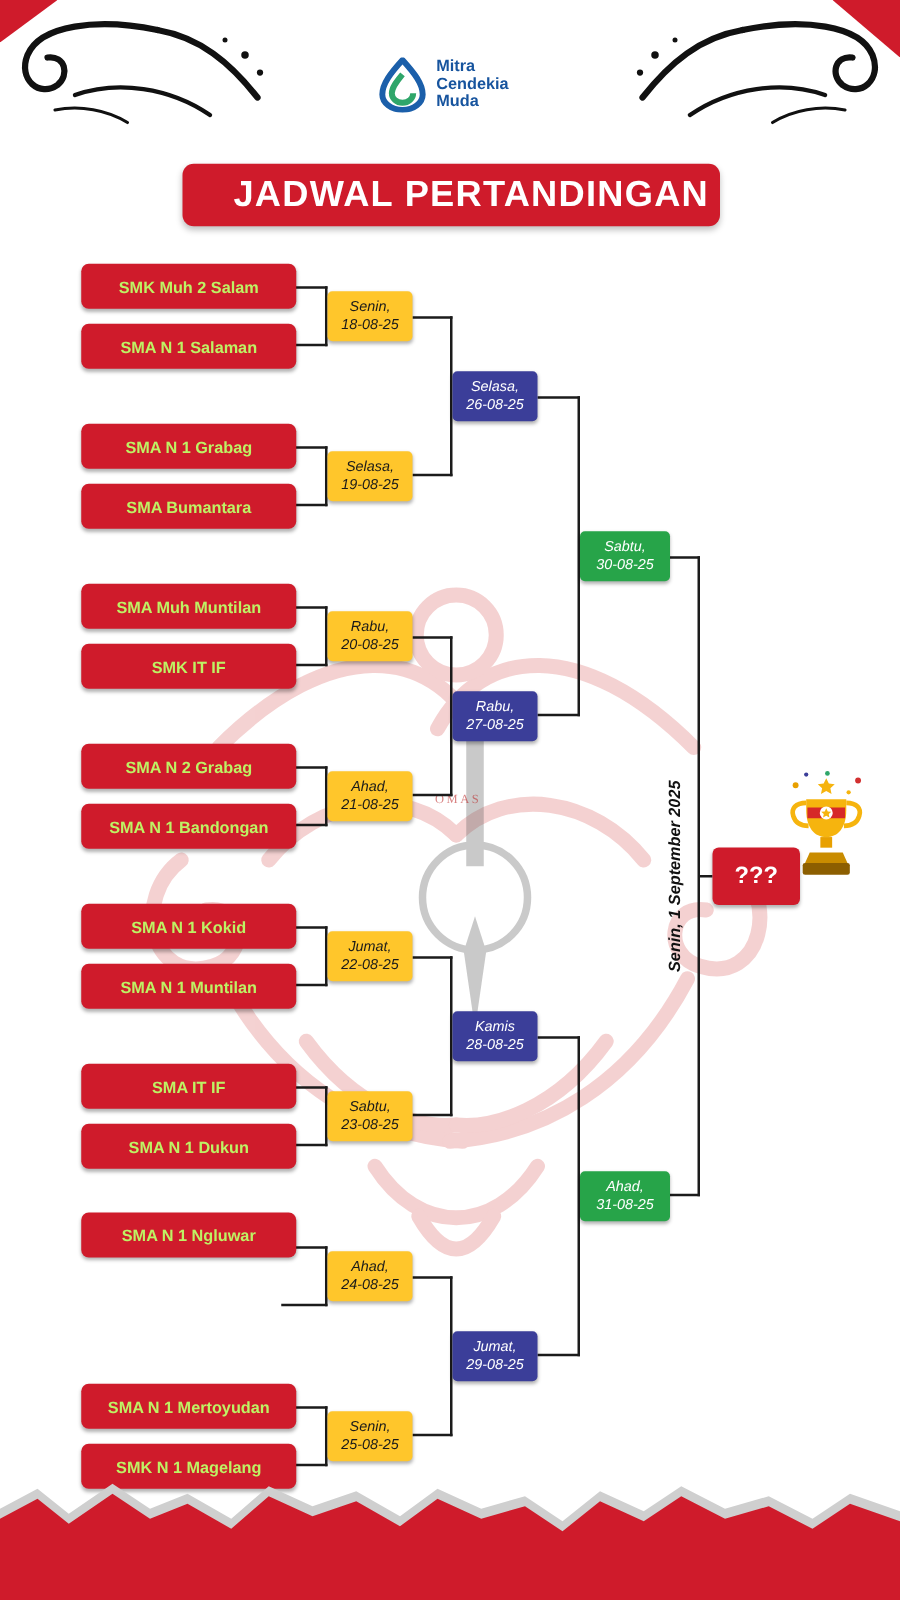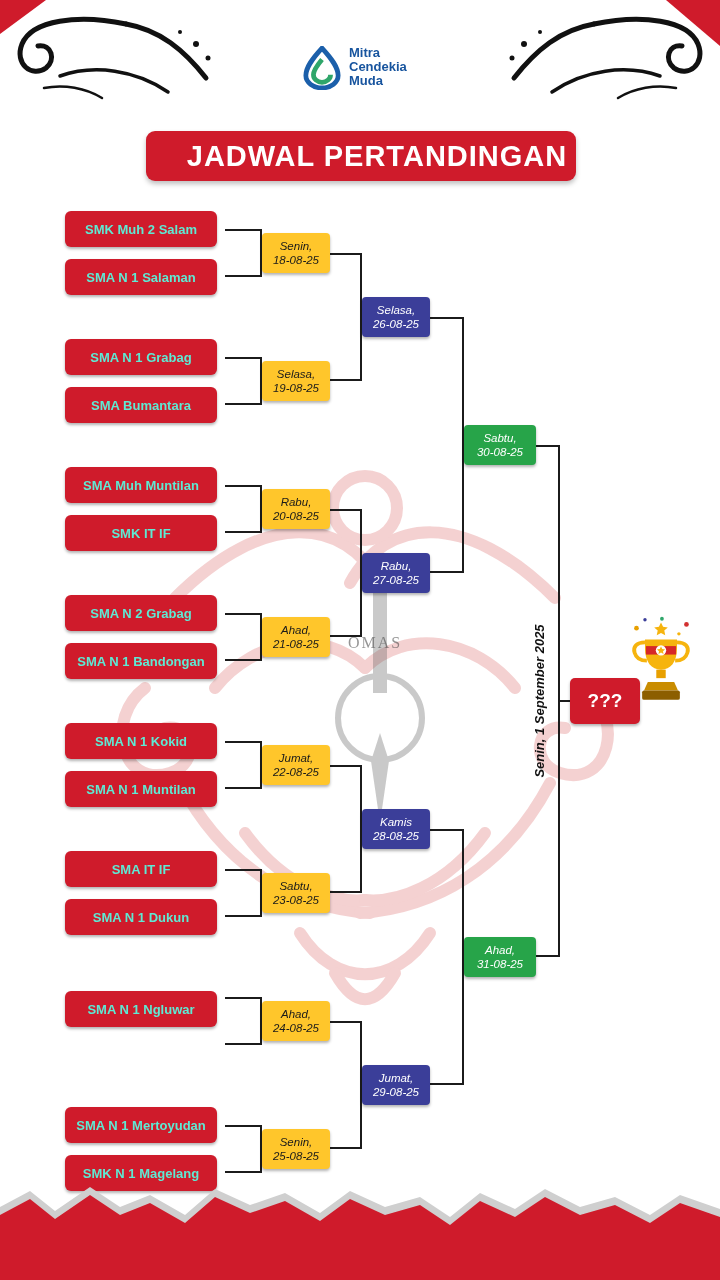--- a/index.html
+++ b/index.html
@@ -19,22 +19,22 @@
   .logo-text{color:#17549E;font-weight:bold;font-size:13px;line-height:14px;}
   .title-banner{
     position:absolute;left:146px;top:131px;width:430px;height:50px;
     background:var(--red,#CF1B2B);border-radius:9px;
     display:flex;align-items:center;justify-content:center;
     box-shadow:0 3px 5px rgba(0,0,0,.25);
   }
   .title-banner span{color:#fff;font-weight:bold;font-size:29px;letter-spacing:1px;margin-left:32px;}
   
   .team-box{
-    position:absolute;left:65px;width:152px;height:36px;
-    background:var(--red,#CF1B2B);color:#5eead4;border-radius:6px;
+    position:absolute;left:65px;width:172px;height:36px;
+    background:var(--red,#CF1B2B);color:#bef264;border-radius:6px;
     display:flex;align-items:center;justify-content:center;
     font-size:13px;font-weight:600;z-index:2;
     box-shadow:0 2px 3px rgba(0,0,0,.3);text-align:center;
   }
   .bracket{position:absolute;border:2px solid #1b1b1b;border-left:none;box-sizing:border-box;z-index:1;}
   .br1{left:225px;width:37px;}
   .br2{left:330px;width:32px;}
   .br3{left:430px;width:34px;}
   .brf{left:536px;width:24px;}
   .stub-final{position:absolute;left:560px;top:700px;width:10px;height:2px;background:#1b1b1b;z-index:1;}
@@ -56,22 +56,22 @@
   }
   .final-label{
     position:absolute;left:433px;top:690px;width:220px;height:22px;
     transform:rotate(-90deg);text-align:center;
     font-style:italic;font-weight:600;font-size:13px;color:#111;z-index:2;
   }
   .trophy{position:absolute;left:628px;top:612px;width:66px;height:104px;z-index:3;}
   
   .watermark{position:absolute;left:85px;top:388px;width:560px;height:645px;z-index:0;}
   .wm-text{
-    position:absolute;left:348px;top:634px;width:80px;color:#404040;opacity:.55;
-    font-family:"Liberation Serif", serif;font-size:16px;letter-spacing:2px;z-index:0;
+    position:absolute;left:348px;top:634px;width:80px;color:#b91c1c;opacity:.55;
+    font-family:"Liberation Serif", serif;font-size:10px;letter-spacing:2px;z-index:0;
   }
   .torn{position:absolute;left:0;bottom:0;width:720px;height:95px;z-index:4;}
 </style>
 </head>
 <body>
 
 <div class="page">
 
   <svg class="watermark" viewBox="0 0 560 645">
     <g fill="none" stroke="#d85c5c" stroke-width="12" stroke-linecap="round" opacity="0.28">
@@ -181,21 +181,21 @@
   </div>
 
   <div class="team-box" style="top:851px">SMA IT IF</div>
   <div class="team-box" style="top:899px">SMA N 1 Dukun</div>
   <div class="bracket br1" style="top:869px;height:48px"></div>
   <div class="date-box yellow" style="top:873px">
     <span>Sabtu,</span>
     <span>23-08-25</span>
   </div>
 
-  <div class="team-box" style="top:991px">SMA N 1 Ngluwar</div>
+  <div class="team-box" style="top:970px">SMA N 1 Ngluwar</div>
   <div class="bracket br1" style="top:997px;height:48px"></div>
   <div class="date-box yellow" style="top:1001px">
     <span>Ahad,</span>
     <span>24-08-25</span>
   </div>
 
   <div class="team-box" style="top:1107px">SMA N 1 Mertoyudan</div>
   <div class="team-box" style="top:1155px">SMK N 1 Magelang</div>
   <div class="bracket br1" style="top:1125px;height:48px"></div>
   <div class="date-box yellow" style="top:1129px">

